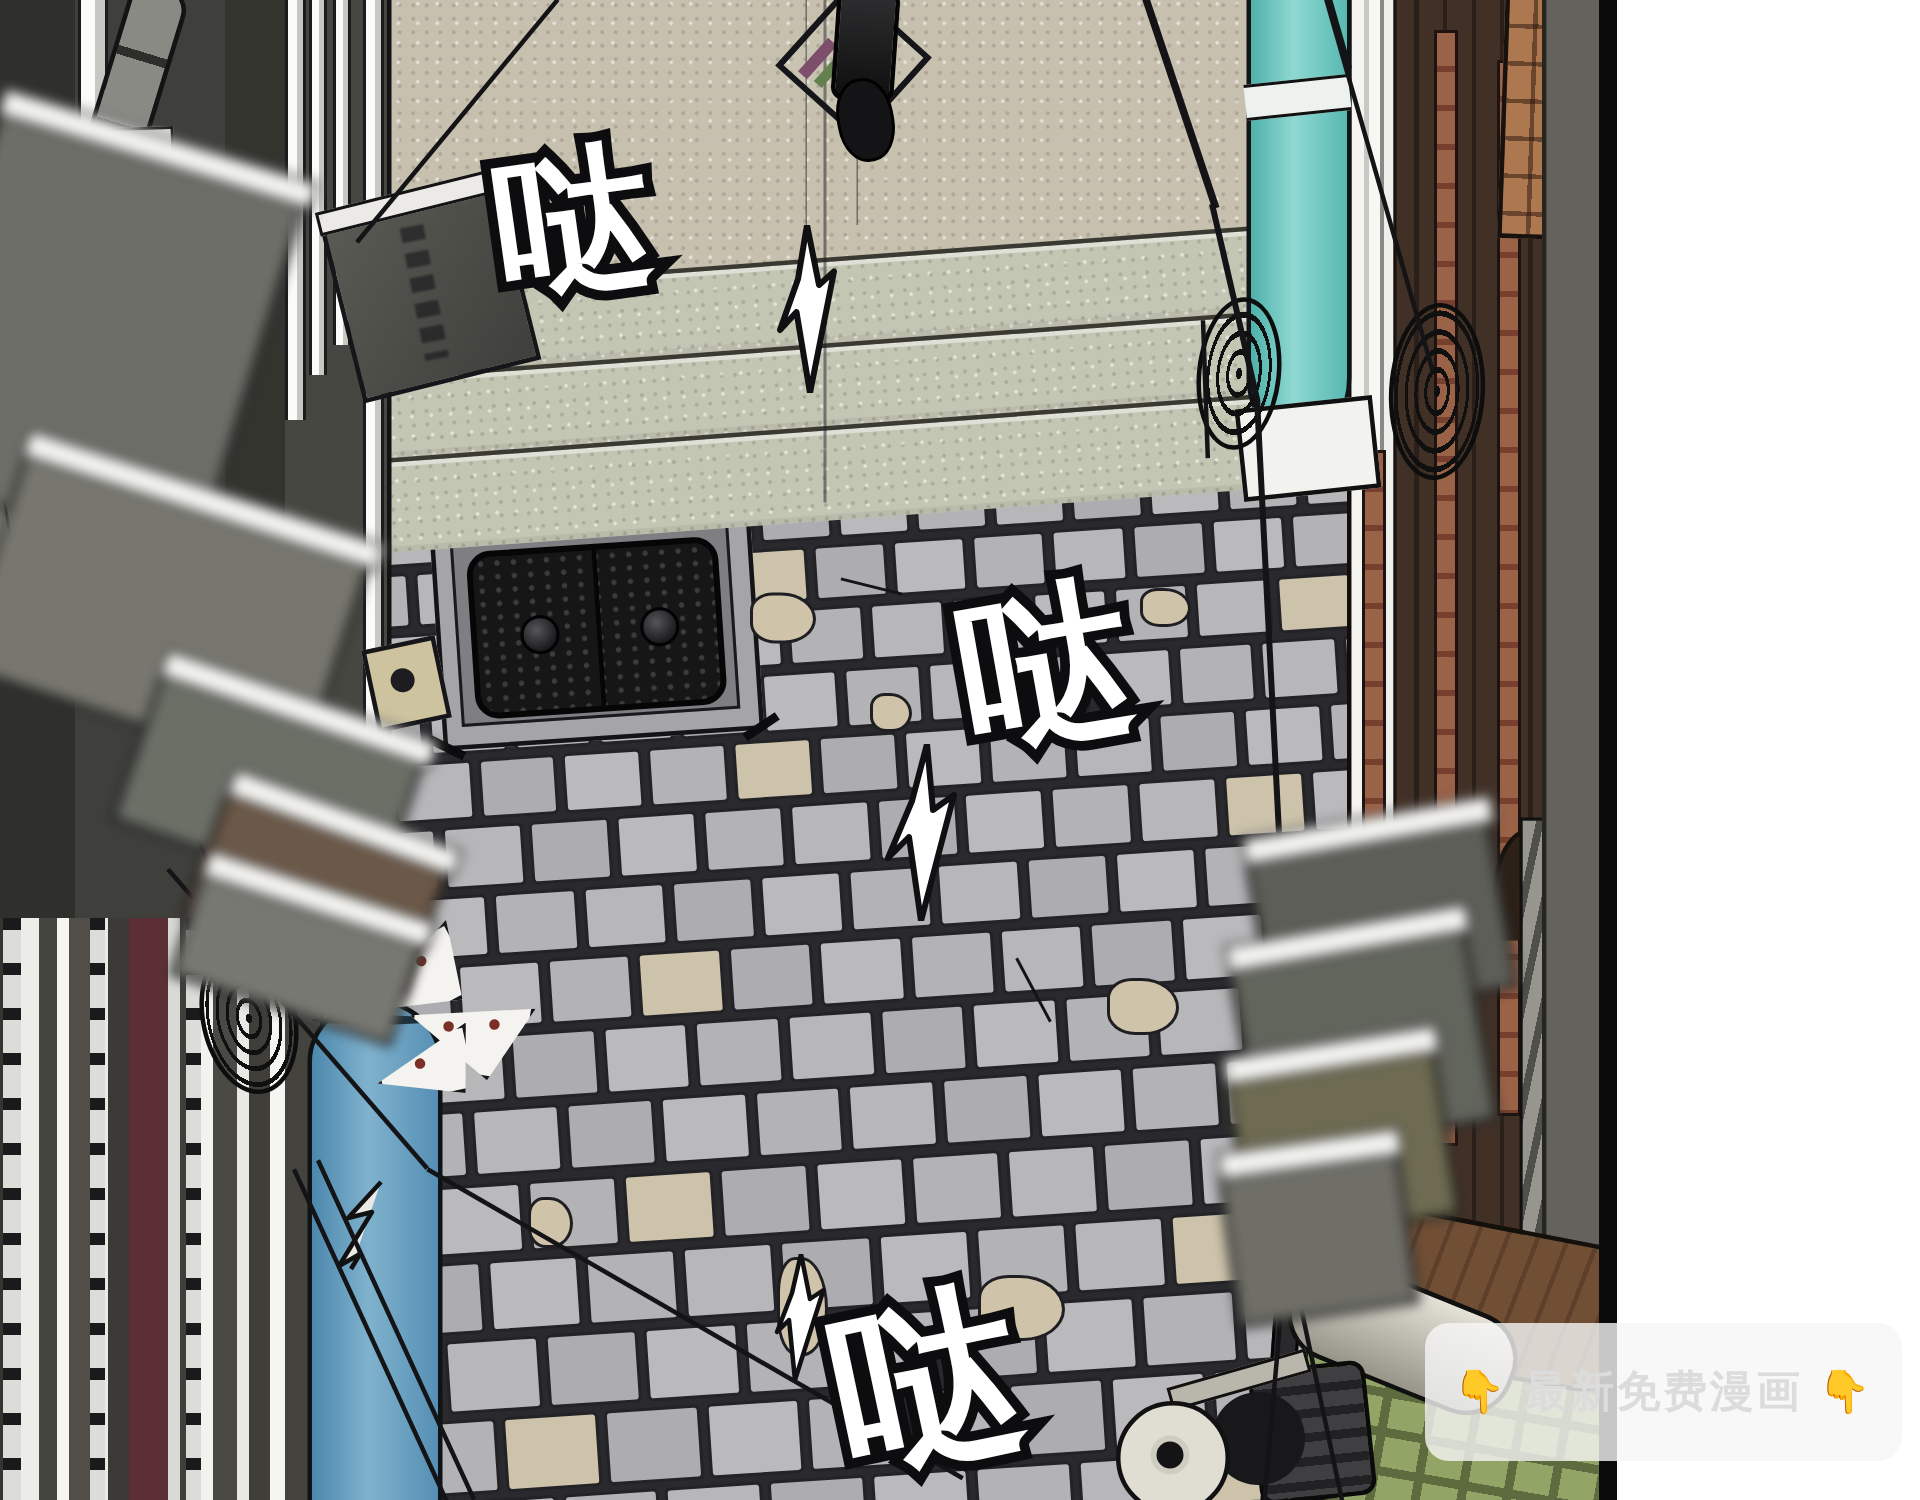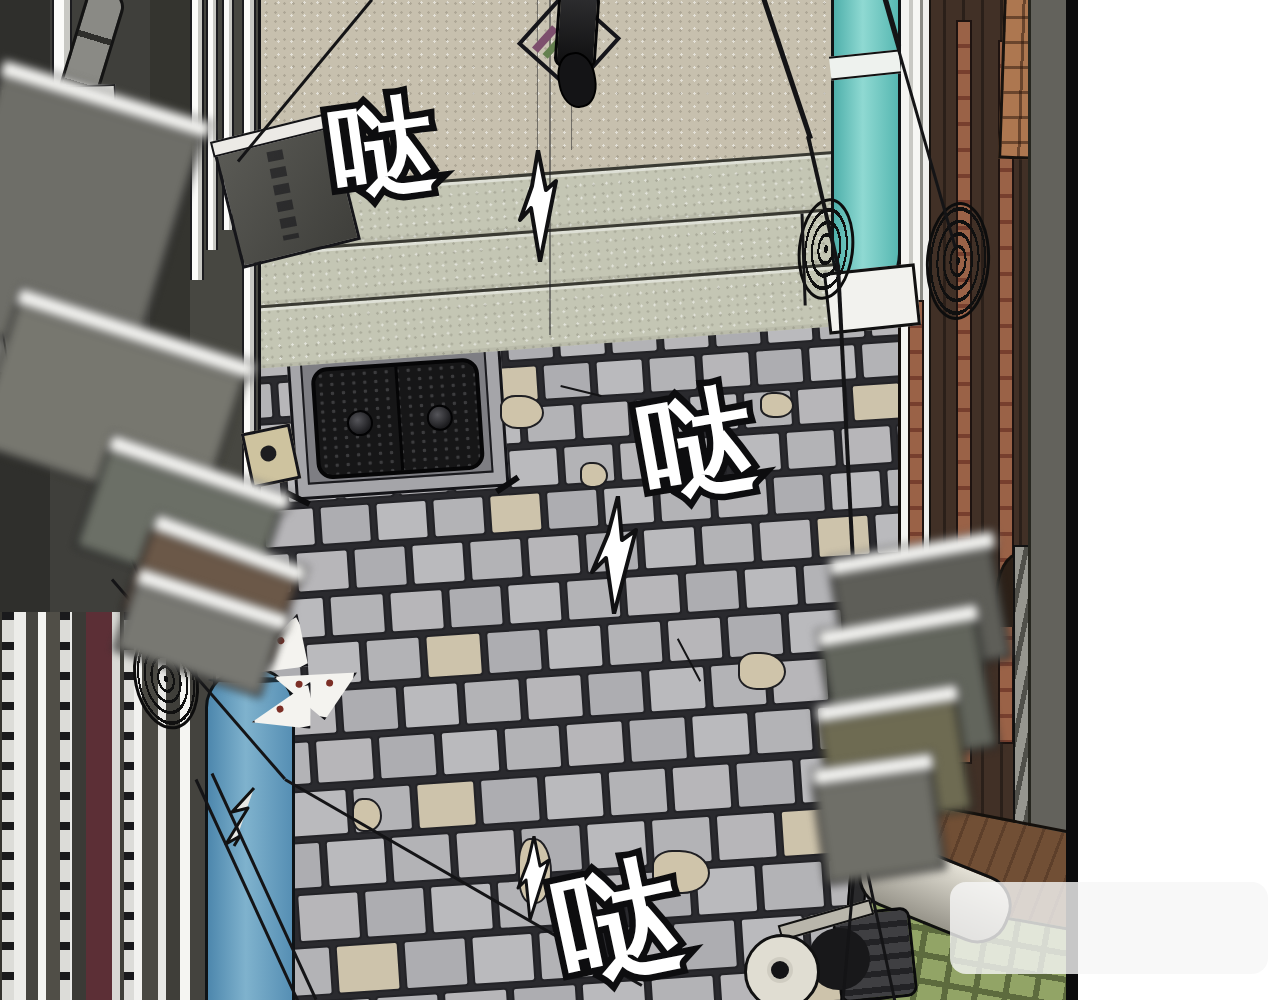--- a/index.html
+++ b/index.html
@@ -544,14 +544,19 @@
 
     <span class="fx" style="left:330px;top:96px;font-size:104px;transform:rotate(-8deg);" data-text="哒">哒</span>
     <span class="fx" style="left:640px;top:388px;font-size:114px;transform:rotate(-10deg);" data-text="哒">哒</span>
     <span class="fx" style="left:556px;top:860px;font-size:124px;transform:rotate(-12deg);" data-text="哒">哒</span>
 
   </div>
 
   <div id="border-right" class="abs"></div>
 
   <div id="wm" class="abs">
+    <div class="r1">
+      <span class="hand">👇</span>
+      <span>最新免费漫画</span>
+      <span class="hand">👇</span>
+    </div>
   </div>
 </div>
 
 </body></html>

